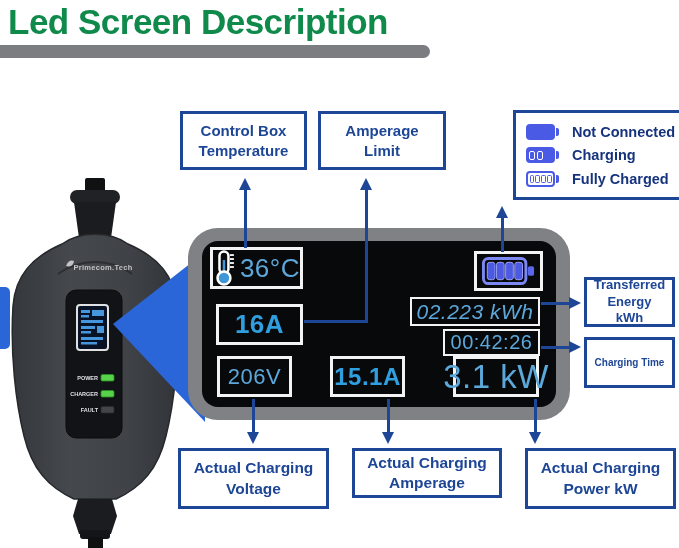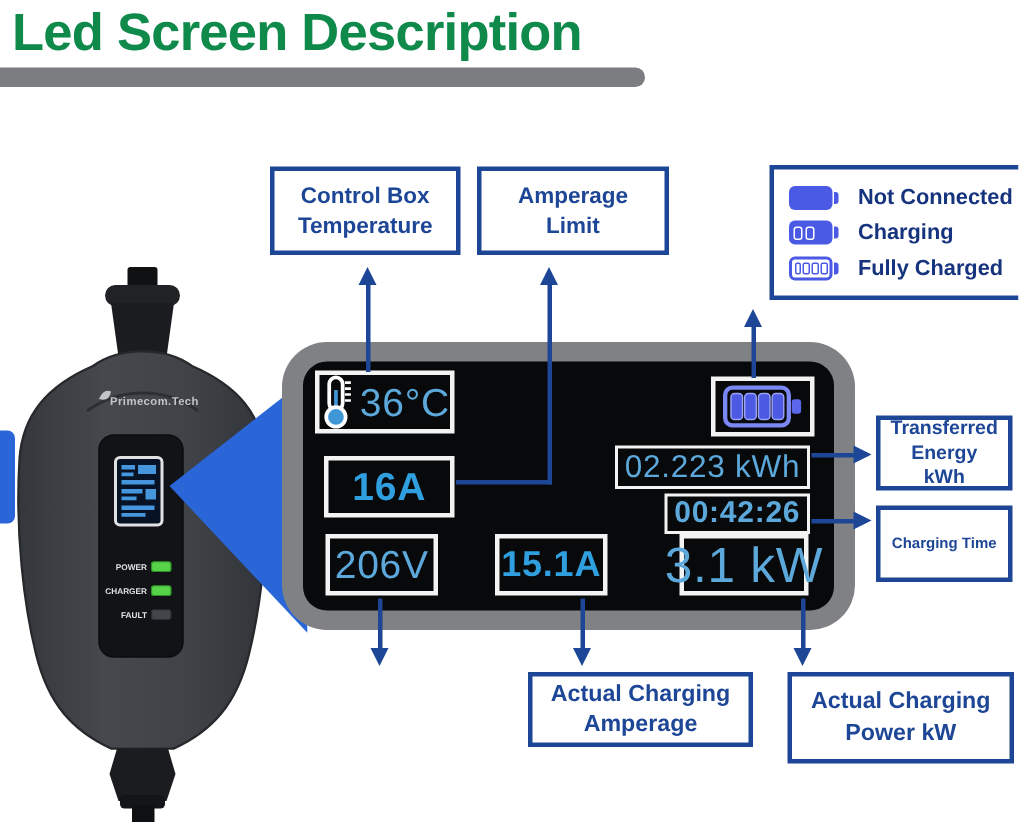--- a/index.html
+++ b/index.html
@@ -26,25 +26,25 @@
   
   .abs{position:absolute;box-sizing:border-box;}
 
   
   .screen-frame{left:188px;top:228px;width:382px;height:192px;background:#7f8184;border-radius:30px;}
   .screen-black{left:202px;top:241px;width:354px;height:166px;background:#08090b;border-radius:16px;}
   .scr-box{border:3px solid #f3f3f3;display:flex;align-items:center;justify-content:center;
            color:var(--scr-blue);letter-spacing:0.5px;white-space:nowrap;}
   .b-temp{left:210px;top:247px;width:93px;height:42px;font-size:26px;gap:3px;}
   .b-amp{left:216px;top:304px;width:87px;height:41px;font-size:26px;font-weight:bold;color:var(--scr-bold);}
-  .b-volt{left:217px;top:356px;width:75px;height:41px;font-size:26px;}
+  .b-volt{left:217px;top:356px;width:75px;height:41px;font-size:22px;}
   .b-curr{left:330px;top:356px;width:75px;height:41px;font-size:24px;font-weight:bold;color:var(--scr-bold);text-align:right;}
   .b-batt{left:474px;top:251px;width:69px;height:40px;}
-  .b-energy{left:410px;top:297px;width:130px;height:29px;font-size:21px;border-width:2.5px;}
-  .b-time{left:443px;top:329px;width:97px;height:27px;font-size:20px;border-width:2.5px;font-weight:bold;}
+  .b-energy{left:410px;top:297px;width:130px;height:29px;font-size:21px;border-width:2.5px;font-style:italic;}
+  .b-time{left:443px;top:329px;width:97px;height:27px;font-size:20px;border-width:2.5px;}
   .b-pow{left:453px;top:356px;width:86px;height:41px;font-size:33px;}
 
   
   .lbl{position:absolute;box-sizing:border-box;background:#fff;border:3px solid var(--blue);
        color:var(--blue);font-weight:bold;display:flex;align-items:center;justify-content:center;
        text-align:center;line-height:1.3;padding:2px 6px;}
   .l-cbt{left:180px;top:111px;width:127px;height:59px;font-size:15px;}
   .l-amp{left:318px;top:111px;width:128px;height:59px;font-size:15px;}
   .l-energy{left:584px;top:277px;width:91px;height:50px;font-size:13px;}
   .l-time{left:584px;top:337px;width:91px;height:51px;font-size:10px;}
@@ -182,20 +182,21 @@
   </div>
 
   <div class="abs z4 scr-box b-pow">
     <span>3.1 kW</span>
   </div>
 
   <div class="lbl l-cbt z5">Control Box Temperature</div>
   <div class="lbl l-amp z5">Amperage Limit</div>
   <div class="lbl l-energy z5">Transferred Energy kWh</div>
   <div class="lbl l-time z5">Charging Time</div>
+  <div class="lbl l-volt z5">Actual Charging Voltage</div>
   <div class="lbl l-curr z5">Actual Charging Amperage</div>
   <div class="lbl l-pow z5">Actual Charging Power kW</div>
 
   <div class="abs z5 legend">
     <div class="legend-row">
       <span class="bat">
         <span class="bat-body"></span>
           <span class="bat-nub"></span>
       </span>
       <span class="legend-label">Not Connected</span>

